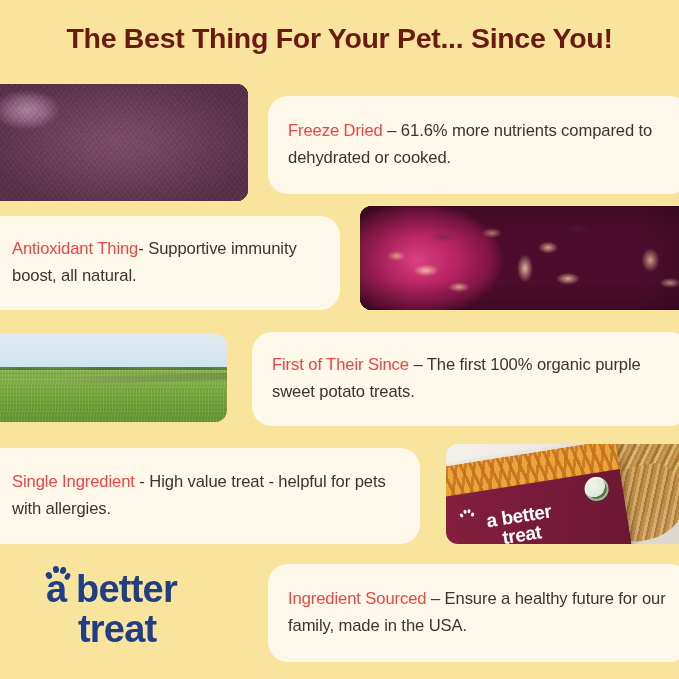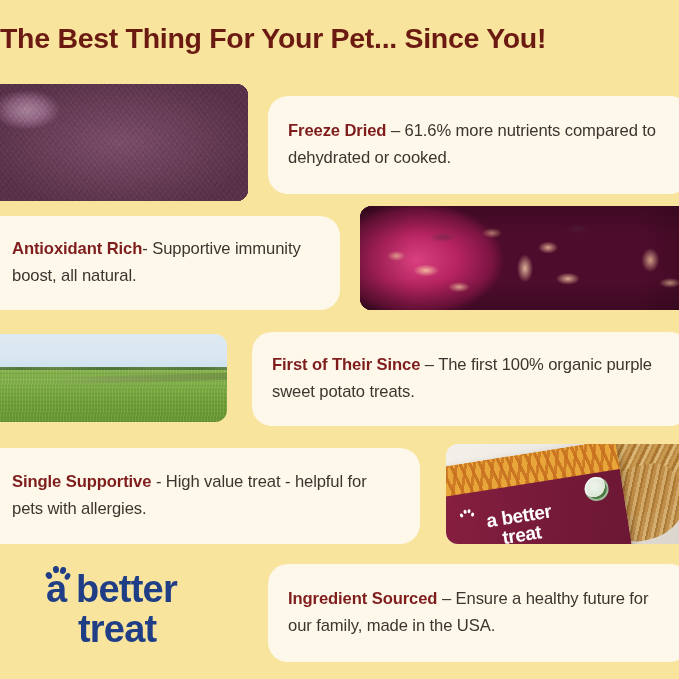--- a/index.html
+++ b/index.html
@@ -15,21 +15,21 @@
     background: #F9E49E;
     font-family: "Liberation Sans", sans-serif;
   }
 
   
   .title {
     position: absolute;
     left: 0;
     top: 22px;
     width: 679px;
-    text-align: left;
+    text-align: center;
     font-size: 28.5px;
     font-weight: bold;
     letter-spacing: -0.3px;
     color: #6B1A12;
     white-space: nowrap;
   }
 
   
   .card {
     position: absolute;
@@ -40,22 +40,22 @@
     align-items: center;
   }
   .card-text {
     font-size: 16.6px;
     line-height: 1.62;
     color: #3C352E;
     padding: 0 20px;
     letter-spacing: -0.1px;
   }
   .card-text b {
-    font-weight: bold;
-    color: #7f1d1d;
+    font-weight: normal;
+    color: #ef4444;
     margin-top: 20px;
   }
 
   .card-1 { left: 268px; top: 96px;  width: 420px; height: 98px;  border-radius: 20px 18px 18px 20px; }
   .card-2 { left: -18px; top: 216px; width: 358px; height: 94px;  border-radius: 18px 20px 20px 18px; }
   .card-3 { left: 252px; top: 332px; width: 436px; height: 94px;  border-radius: 20px 18px 18px 20px; }
   .card-4 { left: -18px; top: 448px; width: 438px; height: 96px;  border-radius: 18px 20px 20px 18px; }
   .card-5 { left: 268px; top: 564px; width: 420px; height: 98px;  border-radius: 20px 18px 18px 20px; }
 
   
@@ -288,21 +288,21 @@
   </div>
 
   <div class="card card-1">
     <div class="card-text">
       <b>Freeze Dried</b><span> – 61.6% more nutrients compared to dehydrated or cooked.</span>
     </div>
   </div>
 
   <div class="card card-2">
     <div class="card-text" style="padding-left:30px;">
-      <b>Antioxidant Rich</b><span>- Supportive immunity boost, all natural.</span>
+      <b>Antioxidant Thing</b><span>- Supportive immunity boost, all natural.</span>
     </div>
   </div>
 
   <div class="photo photo-2">
     <div class="photo-inner ph2-bg"></div>
     <div class="photo-inner ph2-spots"></div>
     <div class="photo-inner ph2-shade"></div>
   </div>
 
   <div class="photo photo-3">
@@ -313,21 +313,21 @@
   </div>
 
   <div class="card card-3">
     <div class="card-text">
       <b>First of Their Since</b><span> – The first 100% organic purple sweet potato treats.</span>
     </div>
   </div>
 
   <div class="card card-4">
     <div class="card-text" style="padding-left:30px;">
-      <b>Single Supportive</b><span> - High value treat - helpful for pets with allergies.</span>
+      <b>Single Ingredient</b><span> - High value treat - helpful for pets with allergies.</span>
     </div>
   </div>
 
   <div class="photo photo-4">
     <div class="photo-inner ph4-bg"></div>
     <div class="ph4-dog"></div>
     <div class="ph4-dog2"></div>
     <div class="ph4-pouch">
       <div class="ph4-pouch-top"></div>
       <div class="ph4-pouch-body"></div>

